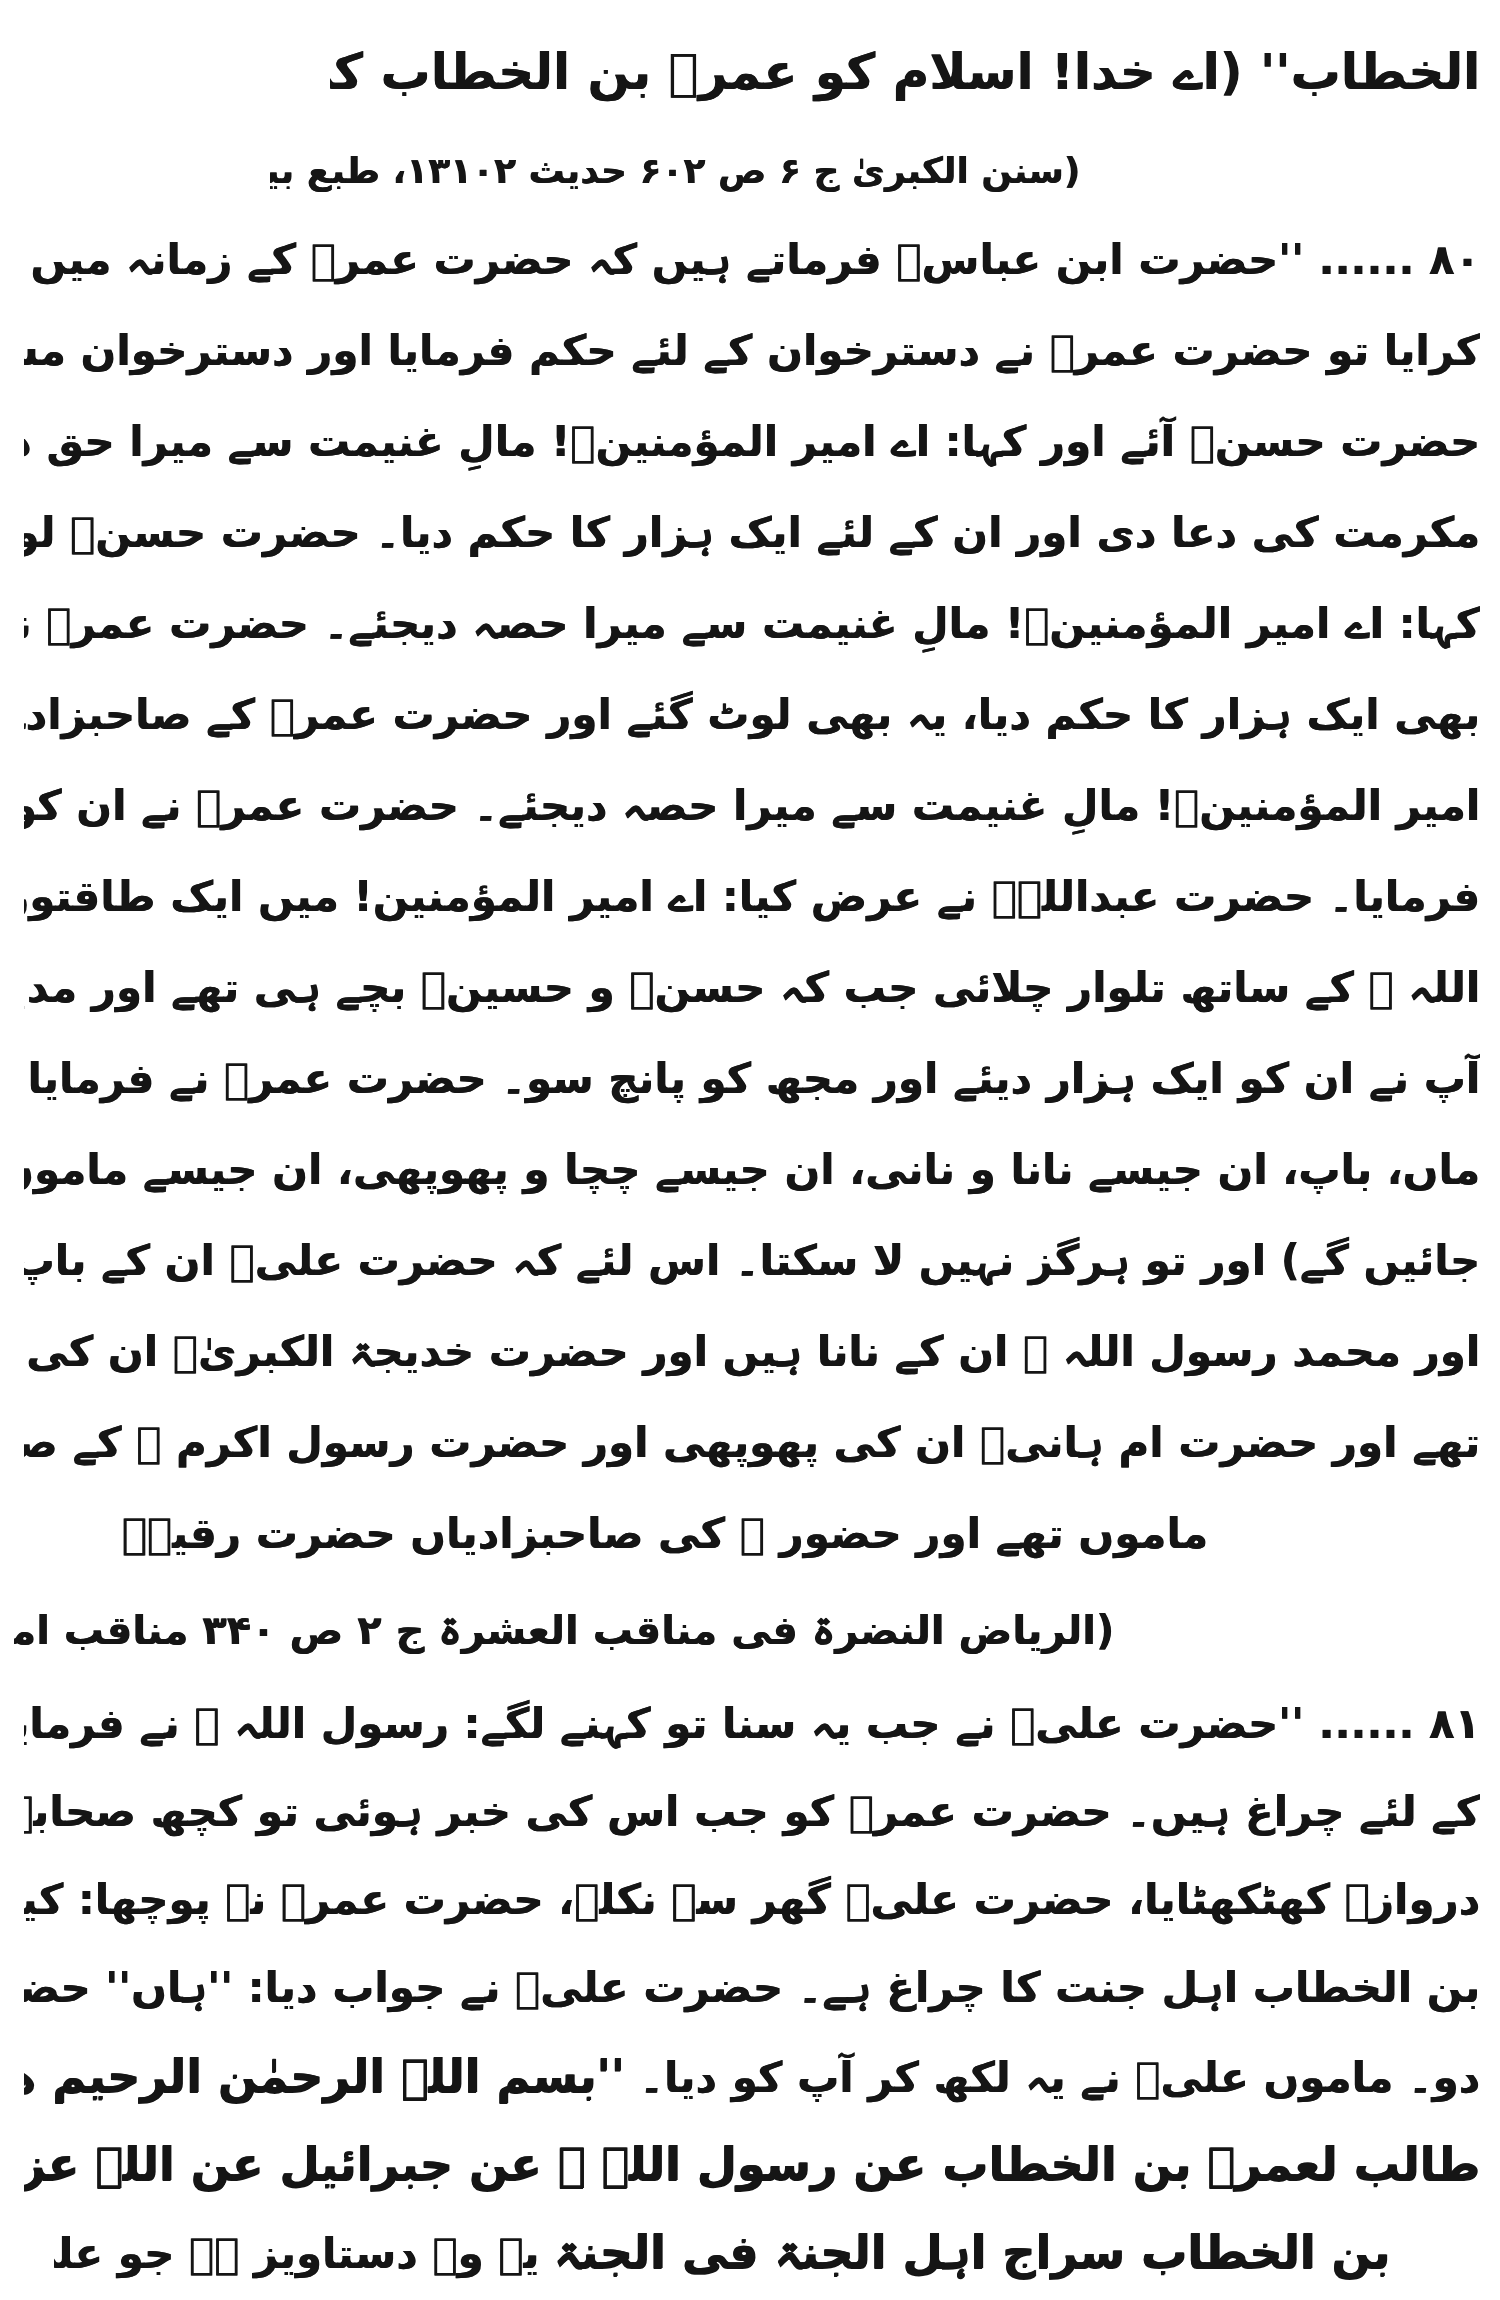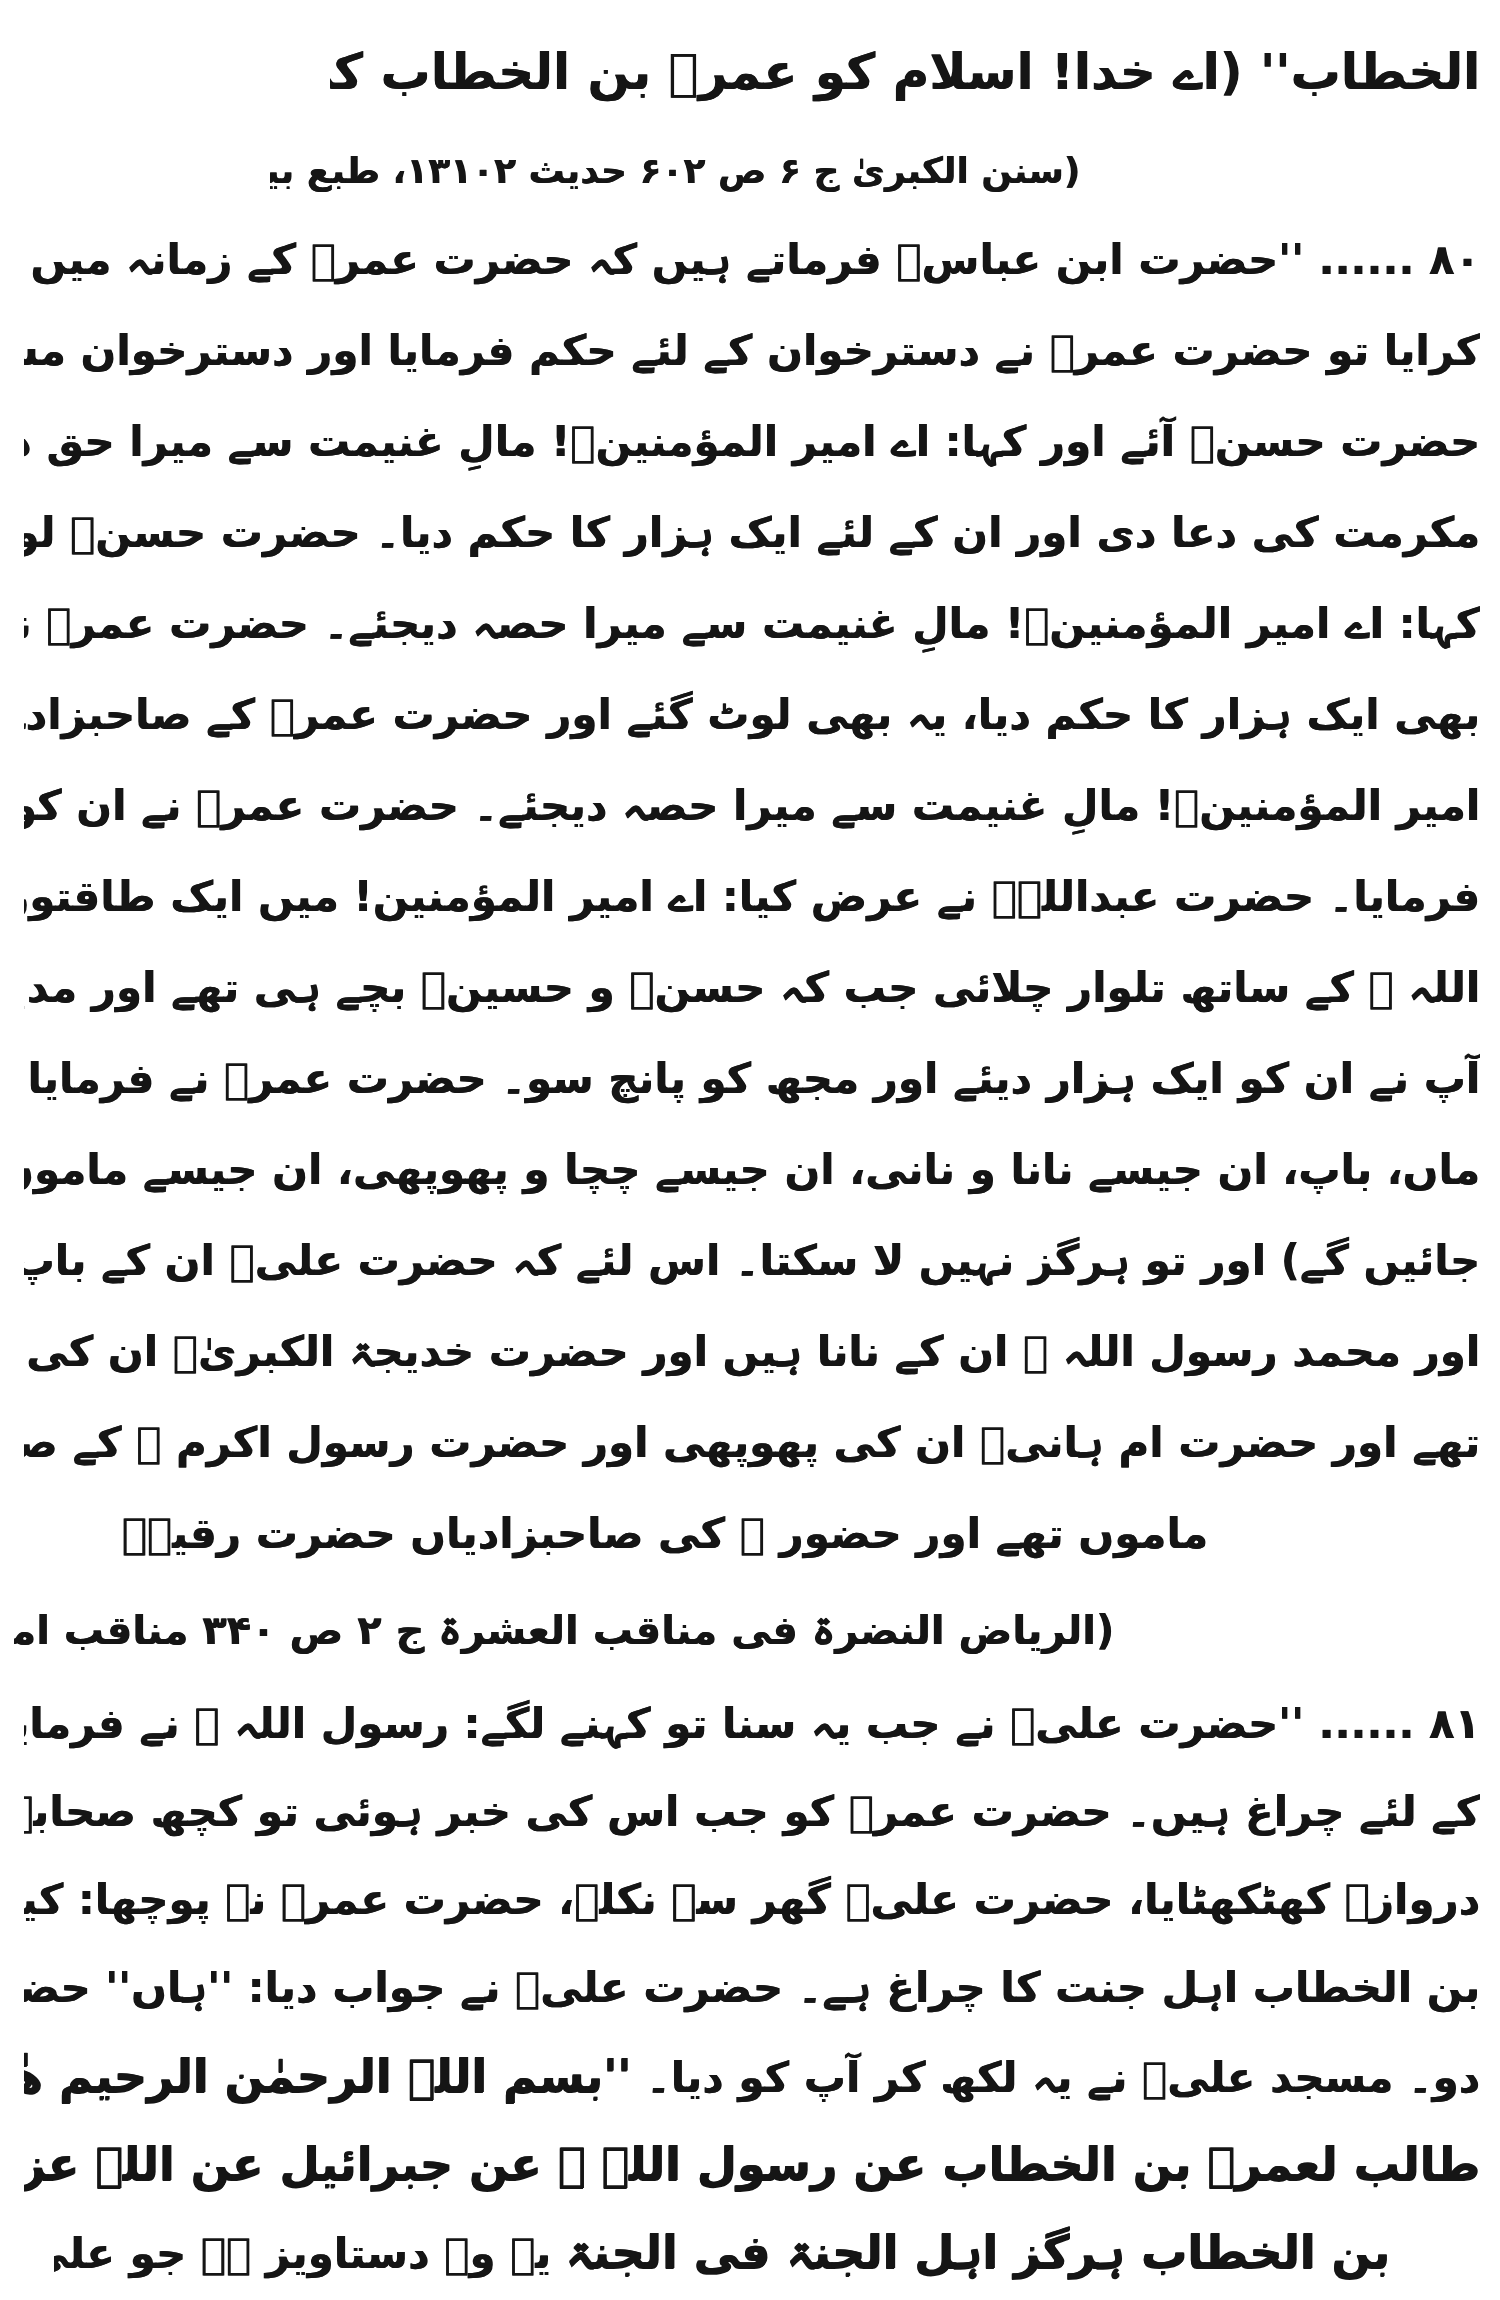--- a/index.html
+++ b/index.html
@@ -108,23 +108,23 @@
   </div>
 
   <div class="hline ref2">(الریاض النضرۃ فی مناقب العشرۃ ج ۲ ص ۳۴۰ مناقب امیر المؤمنین عمر بن خطابؓ)</div>
 
   <div class="p81">
     <div class="hline bline">۸۱ ...... ''حضرت علیؓ نے جب یہ سنا تو کہنے لگے: رسول اللہ ﷺ نے فرمایا ہے عمرؓ بن الخطاب اہل جنت</div>
     <div class="hline bline">کے لئے چراغ ہیں۔ حضرت عمرؓ کو جب اس کی خبر ہوئی تو کچھ صحابہؓ کو لے کر حضرت علیؓ کے گھر پہنچے اور</div>
     <div class="hline bline">دروازہ کھٹکھٹایا، حضرت علیؓ گھر سے نکلے، حضرت عمرؓ نے پوچھا: کیا تم نے رسول اللہ ﷺ سے سنا ہے کہ عمرؓ</div>
     <div class="hline bline">بن الخطاب اہل جنت کا چراغ ہے۔ حضرت علیؓ نے جواب دیا: ''ہاں'' حضرت عمرؓ نے کہا: مجھے ایک رقعہ لکھ</div>
     <div class="hline bline">
-      <span>دو۔ مسجد علیؓ نے یہ لکھ کر آپ کو دیا۔</span>
+      <span>دو۔ ماموں علیؓ نے یہ لکھ کر آپ کو دیا۔</span>
       <span class="ar">''بسم اللہ الرحمٰن الرحیم ھٰذا ما ضمن علیؓ بن ابی</span>
     </div>
     <div class="hline bline ar">طالب لعمرؓ بن الخطاب عن رسول اللہ ﷺ عن جبرائیل عن اللہ عزوجل ان عمرؓ</div>
     <div class="hline bline p81-last">
-      <span class="ar">بن الخطاب ہرگز اہل الجنۃ فی الجنۃ</span>
+      <span class="ar">بن الخطاب سراج اہل الجنۃ فی الجنۃ</span>
       <span>یہ وہ دستاویز ہے جو علیؓ بن ابی طالب نے عمرؓ بن الخطاب</span>
     </div>
   </div>
 
 </div>
 
 </body></html>

